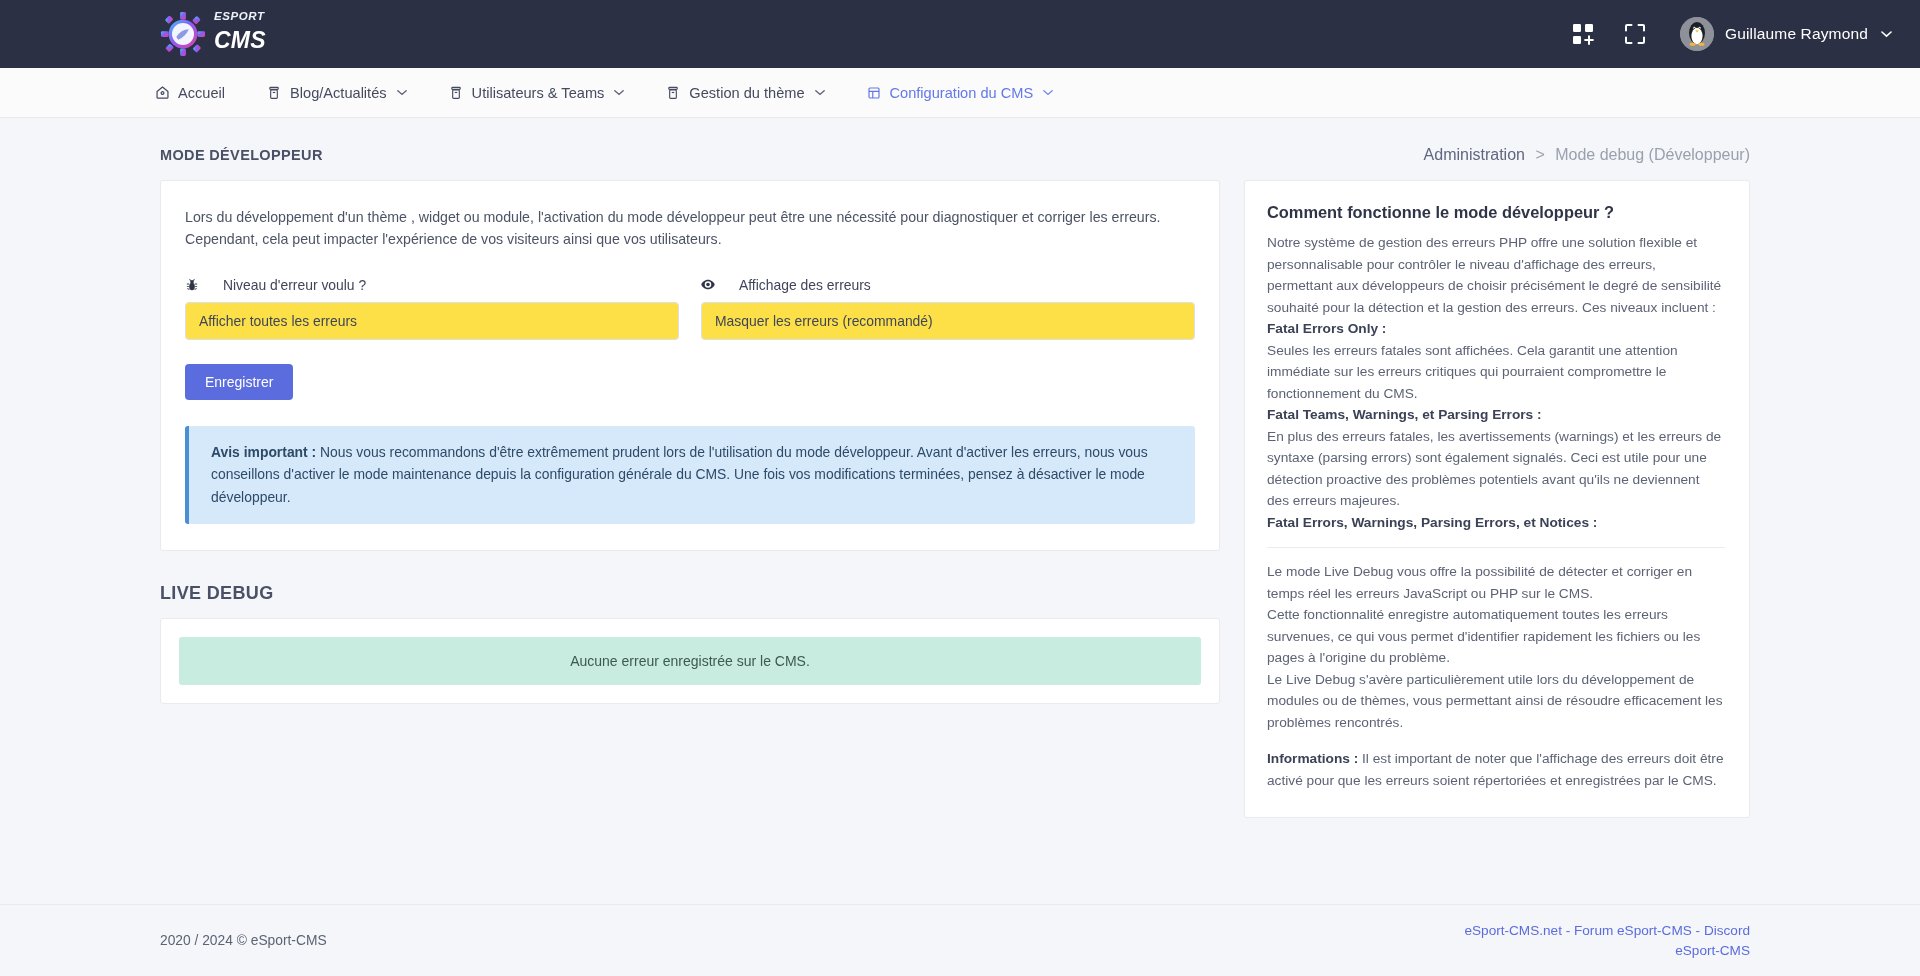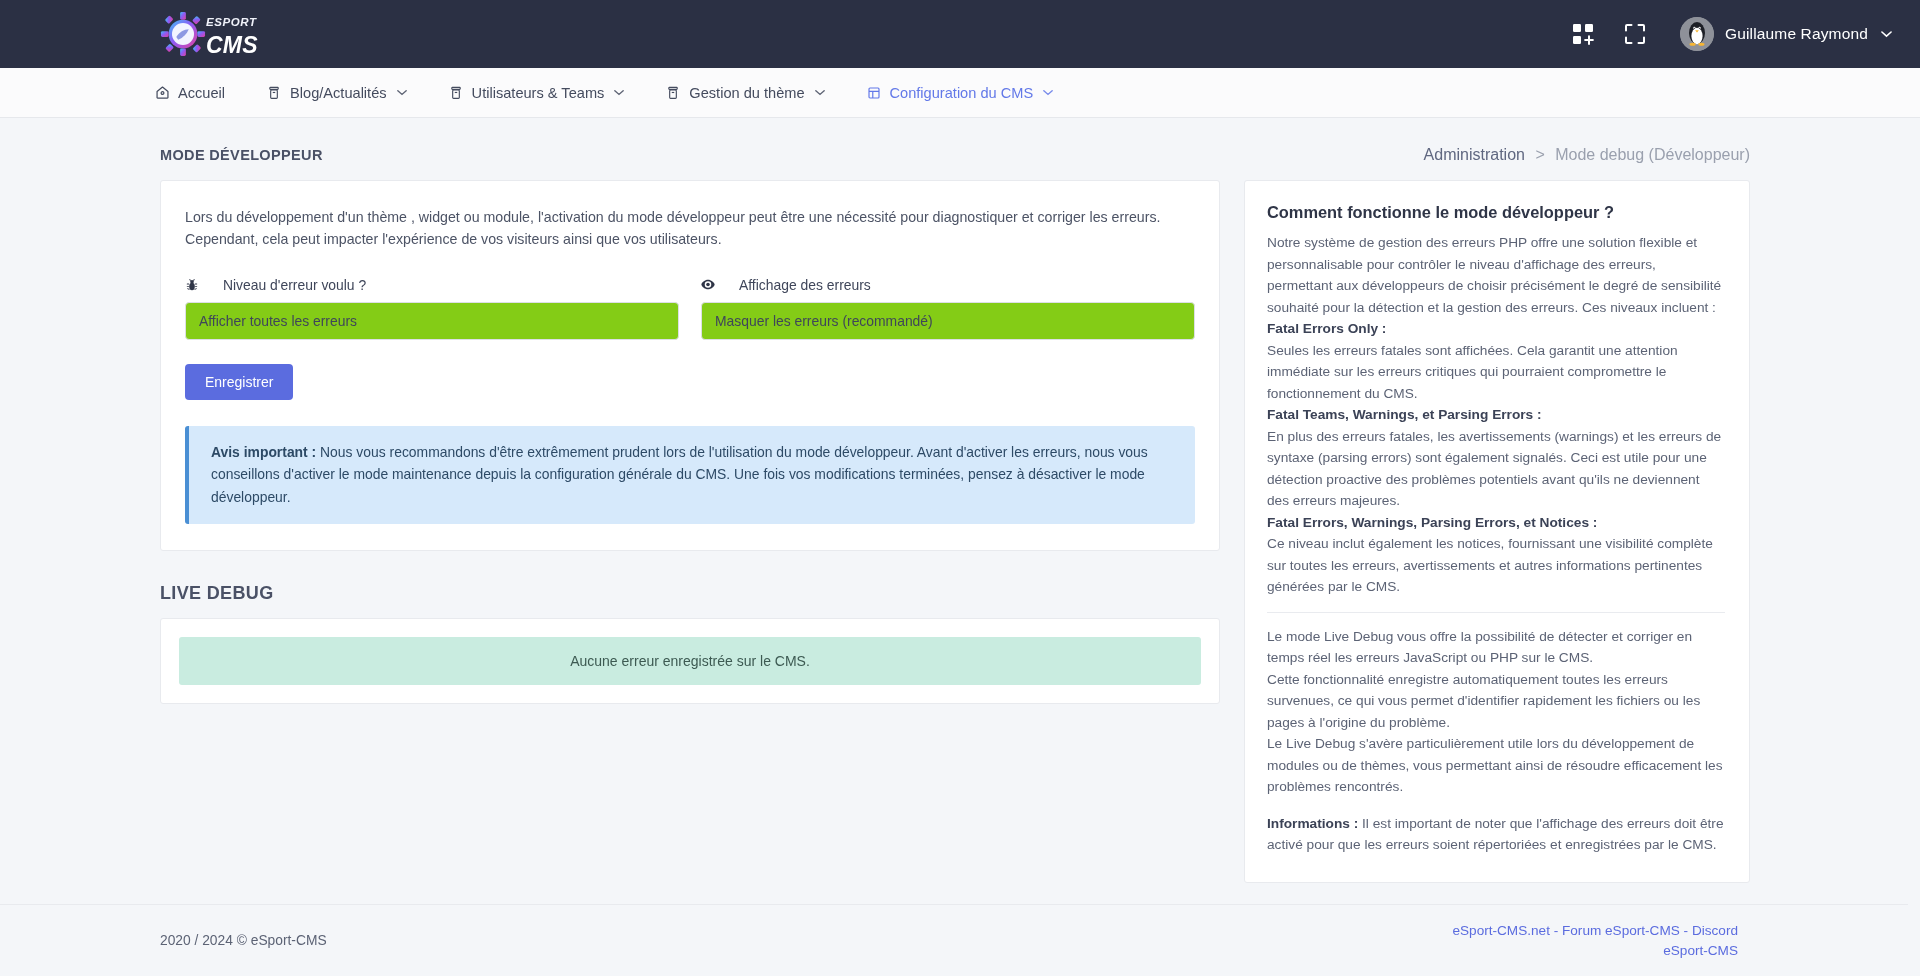--- a/index.html
+++ b/index.html
@@ -16,22 +16,23 @@
   .topbar {
     height: 68px;
     background: #2b3044;
     display: flex;
     align-items: center;
     padding: 0 28px 0 0;
     position: relative;
   }
   .brand {
     display: flex;
-    align-items: flex-end;
+    align-items: flex-start;
     margin-left: 160px;
+    gap: 8px;
     text-decoration: none;
   }
   .brand-gear {
     position: relative;
     width: 46px; height: 46px;
     flex: none;
   }
   .topbar-right {
     margin-left: auto;
     display: flex;
@@ -168,21 +169,21 @@
   }
   .select-box {
     height: 38px;
     border: 1px solid #dcdfe5;
     border-radius: 4px;
     display: flex;
     align-items: center;
     padding: 0 13px;
     font-size: 13.9px;
     color: #3f465a;
-    background: #84cc16;
+    background: #fde047;
     cursor: pointer;
   }
 
   .btn-primary {
     margin-top: 24px;
     background: #5b6cdf;
     color: #fff;
     border: none;
     border-radius: 4px;
     font-size: 14px;
@@ -243,21 +244,21 @@
   .panel-divider {
     border: none;
     border-top: 1px solid #e9ebef;
     margin: 14px 0 13px 0;
   }
   .panel-gap { height: 15px; }
 
   
   .footer {
     position: absolute;
-    left: 0; right: 12px; bottom: 0;
+    left: 0; right: 0; bottom: 0;
     height: 72px;
     background: #f4f6f9;
     border-top: 1px solid #e8eaee;
     display: flex;
     align-items: center;
     justify-content: space-between;
     padding: 0 170px 0 160px;
   }
   .footer-left {
     font-size: 13.8px;
@@ -522,21 +523,20 @@
 
           <p class="panel-p">Notre système de gestion des erreurs PHP offre une solution flexible et personnalisable pour contrôler le niveau d'affichage des erreurs, permettant aux développeurs de choisir précisément le degré de sensibilité souhaité pour la détection et la gestion des erreurs. Ces niveaux incluent :</p>
 
           <div class="panel-sub">Fatal Errors Only :</div>
           <p class="panel-p">Seules les erreurs fatales sont affichées. Cela garantit une attention immédiate sur les erreurs critiques qui pourraient compromettre le fonctionnement du CMS.</p>
 
           <div class="panel-sub">Fatal Teams, Warnings, et Parsing Errors :</div>
           <p class="panel-p">En plus des erreurs fatales, les avertissements (warnings) et les erreurs de syntaxe (parsing errors) sont également signalés. Ceci est utile pour une détection proactive des problèmes potentiels avant qu'ils ne deviennent des erreurs majeures.</p>
 
           <div class="panel-sub">Fatal Errors, Warnings, Parsing Errors, et Notices :</div>
-          <p class="panel-p">Ce niveau inclut également les notices, fournissant une visibilité complète sur toutes les erreurs, avertissements et autres informations pertinentes générées par le CMS.</p>
 
           <hr class="panel-divider">
 
           <p class="panel-p">Le mode Live Debug vous offre la possibilité de détecter et corriger en temps réel les erreurs JavaScript ou PHP sur le CMS.</p>
           <p class="panel-p">Cette fonctionnalité enregistre automatiquement toutes les erreurs survenues, ce qui vous permet d'identifier rapidement les fichiers ou les pages à l'origine du problème.</p>
           <p class="panel-p">Le Live Debug s'avère particulièrement utile lors du développement de modules ou de thèmes, vous permettant ainsi de résoudre efficacement les problèmes rencontrés.</p>
 
           <div class="panel-gap"></div>
 
           <p class="panel-p"><b class="panel-sub">Informations :</b><span> Il est important de noter que l'affichage des erreurs doit être activé pour que les erreurs soient répertoriées et enregistrées par le CMS.</span></p>

